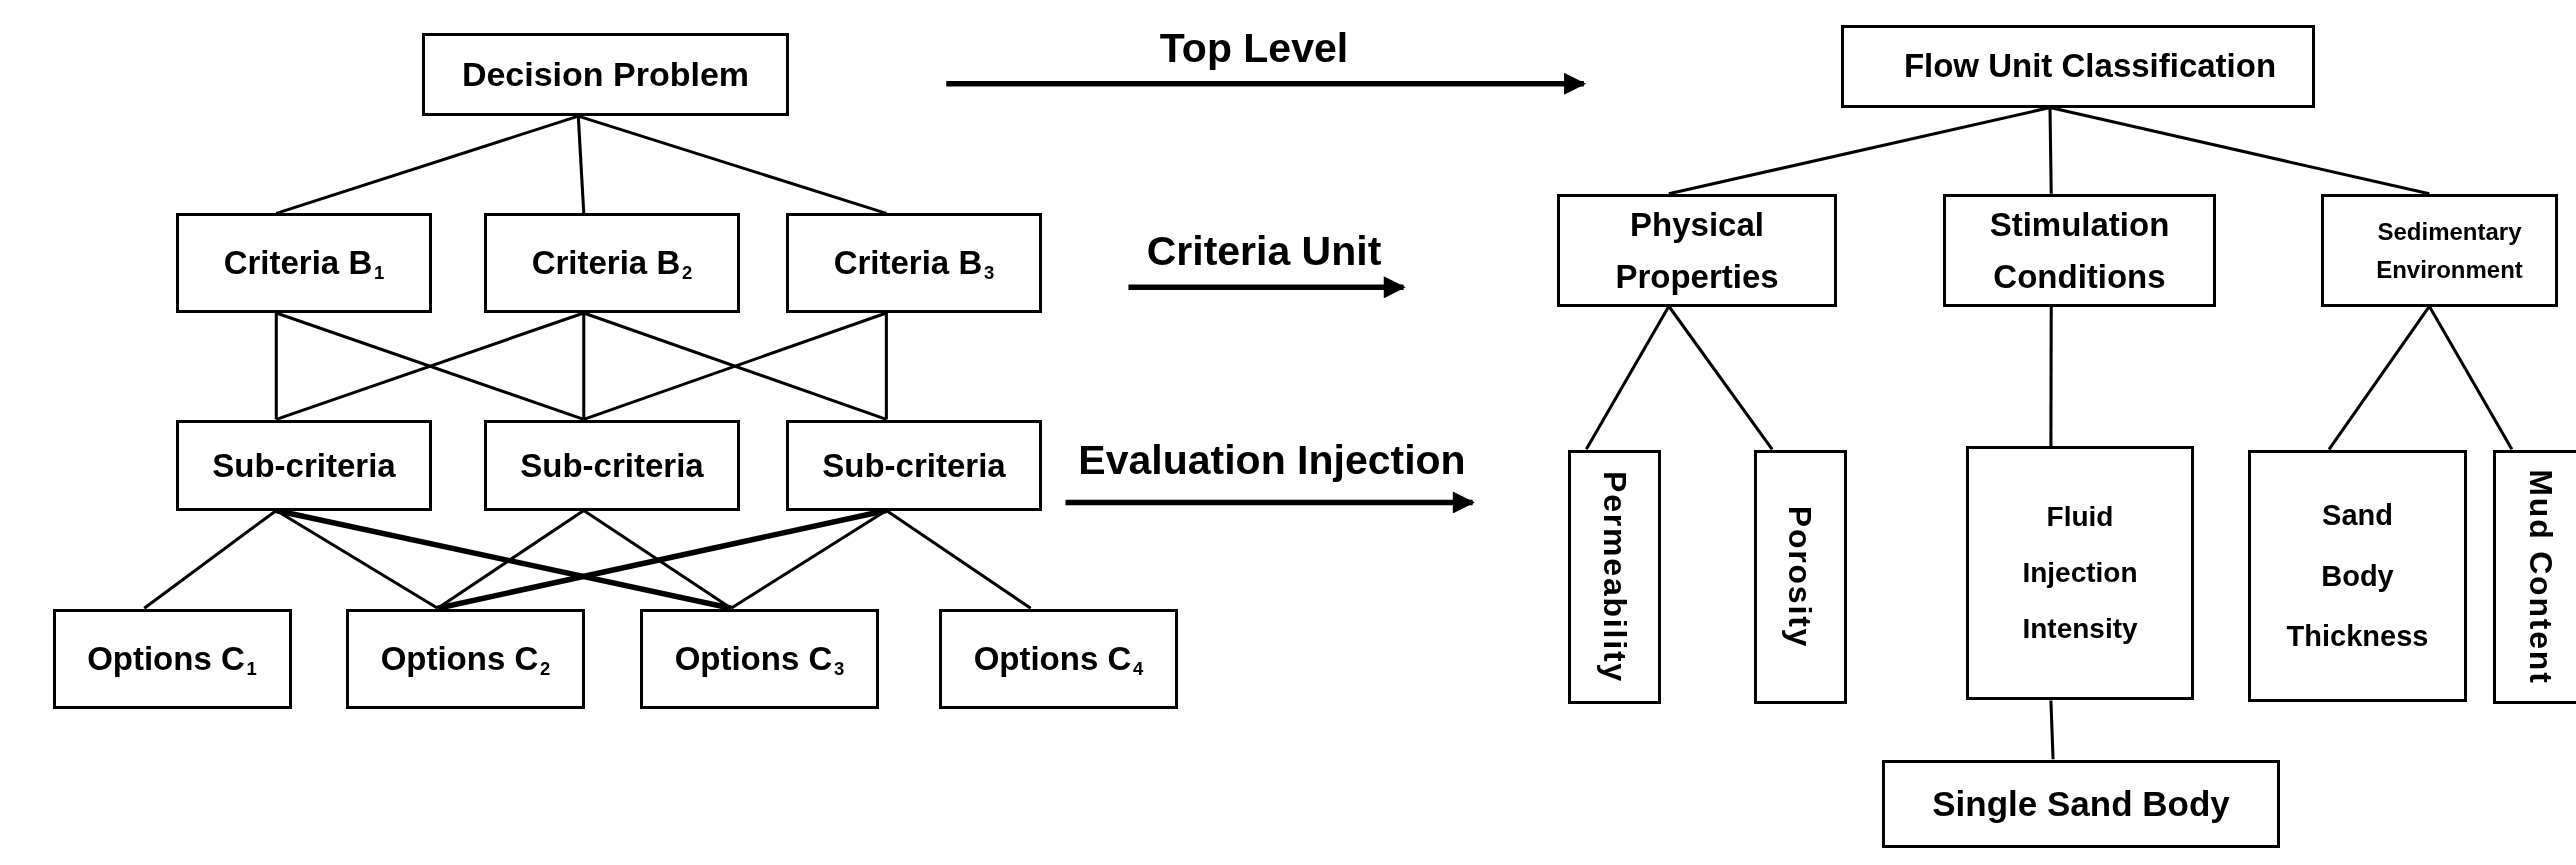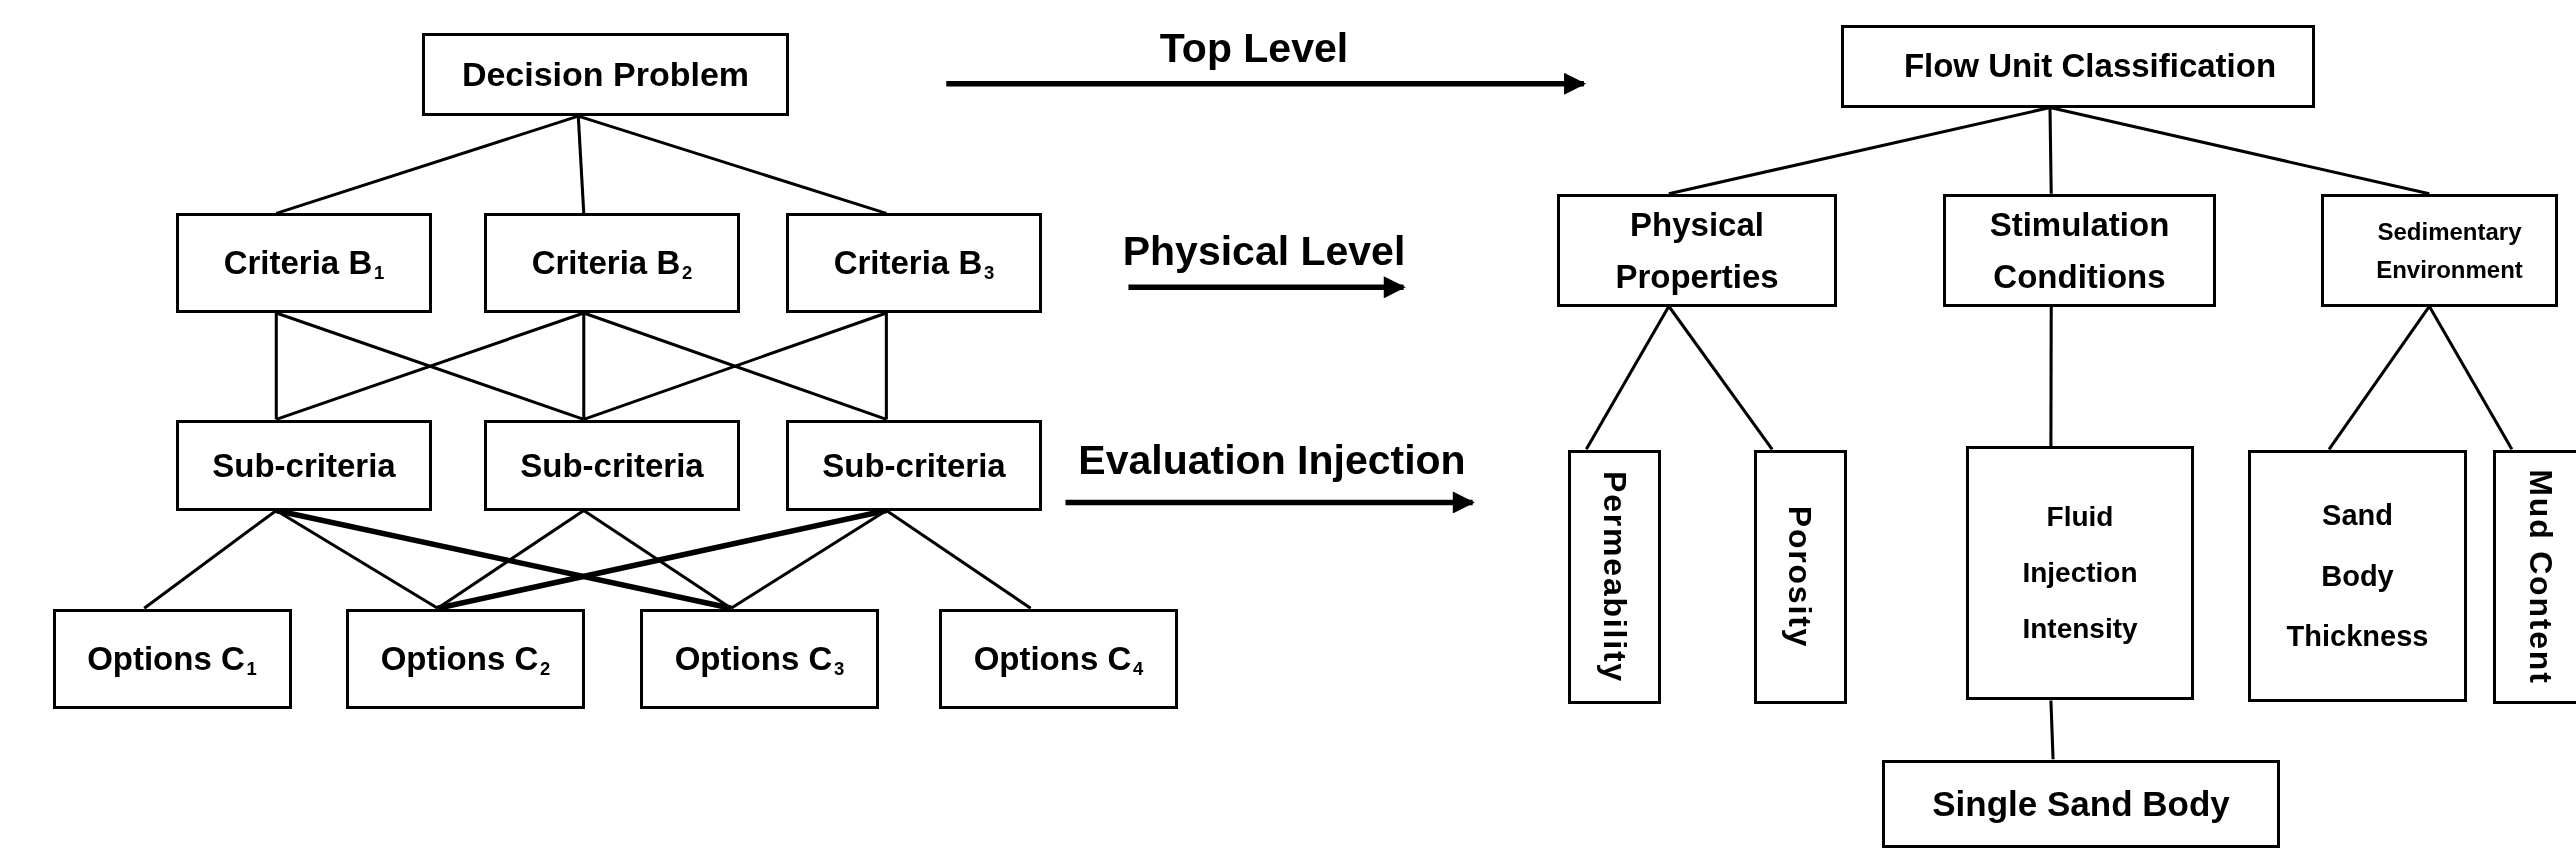--- a/index.html
+++ b/index.html
@@ -164,16 +164,16 @@
 Body
 Thickness</span>
     </div>
     <div class="node v" style="left: 2465px; top: 450px; width: 95px; height: 254px; font-size: 32px;">
       <span class="lbl">Mud Content</span>
     </div>
     <div class="node" style="left: 1854px; top: 760px; width: 398px; height: 88px; font-size: 35px;">
       <span class="lbl">Single Sand Body</span>
     </div>
     <div class="alabel" style="left: 1254px; top: 48px;">Top Level</div>
-    <div class="alabel" style="left: 1264px; top: 251px;">Physical Level</div>
+    <div class="alabel" style="left: 1264px; top: 251px;">Criteria Unit</div>
     <div class="alabel" style="left: 1272px; top: 460px;">Evaluation Injection</div>
   </div>
 
 
 </body></html>

